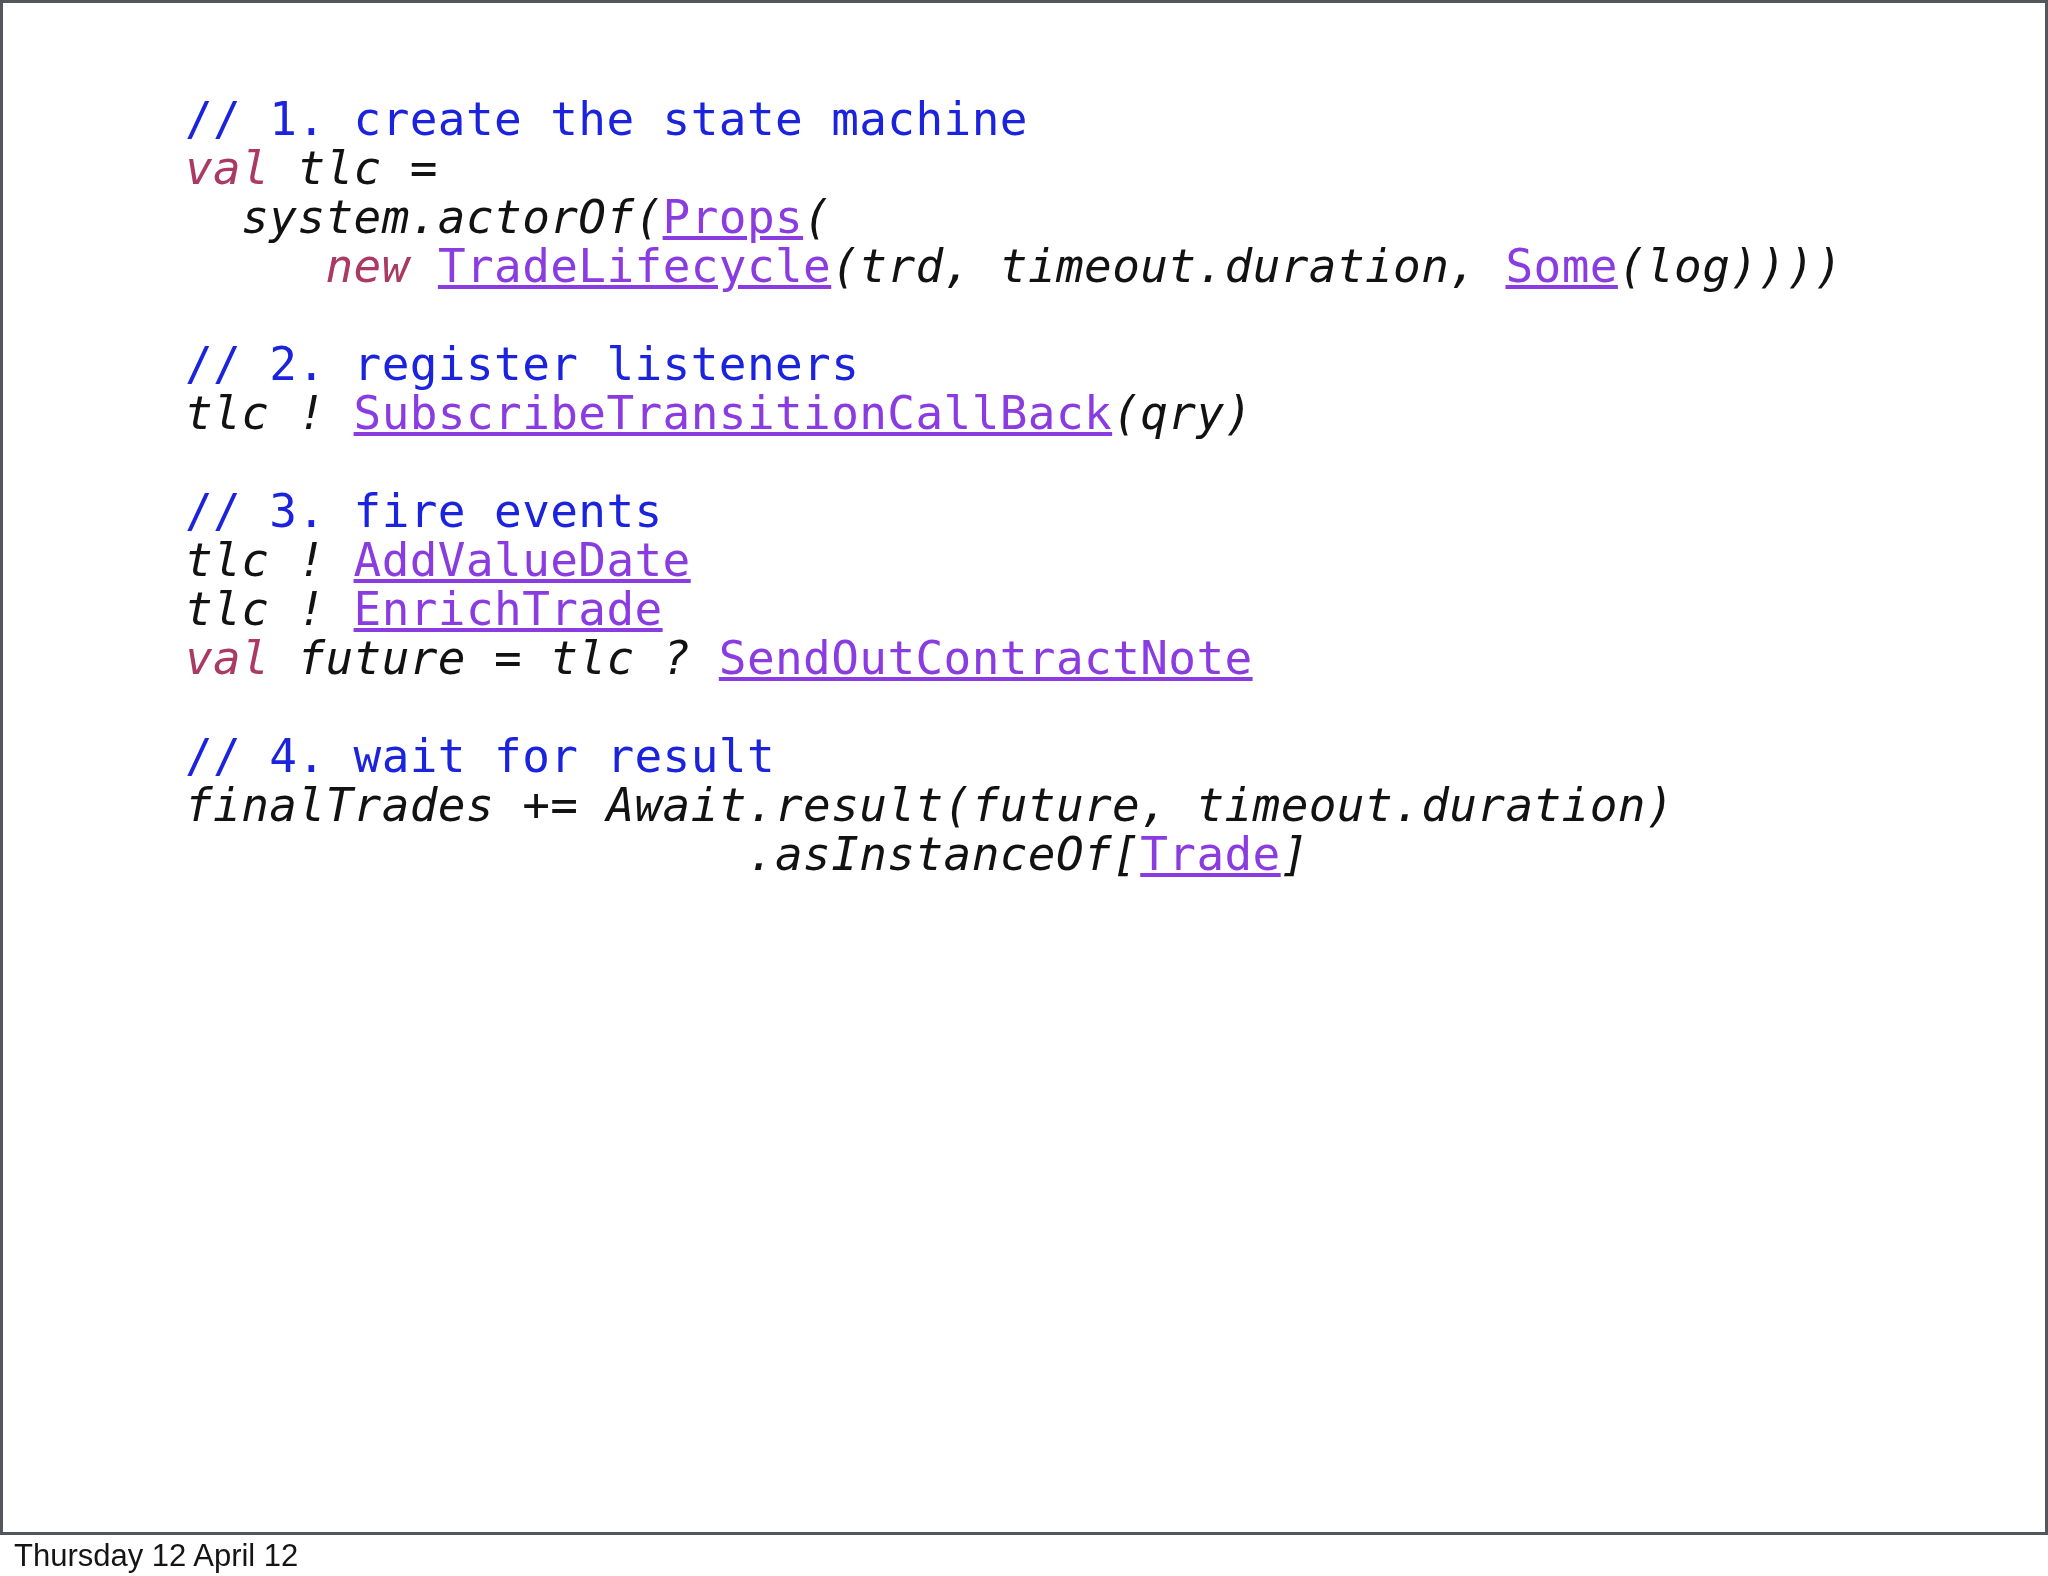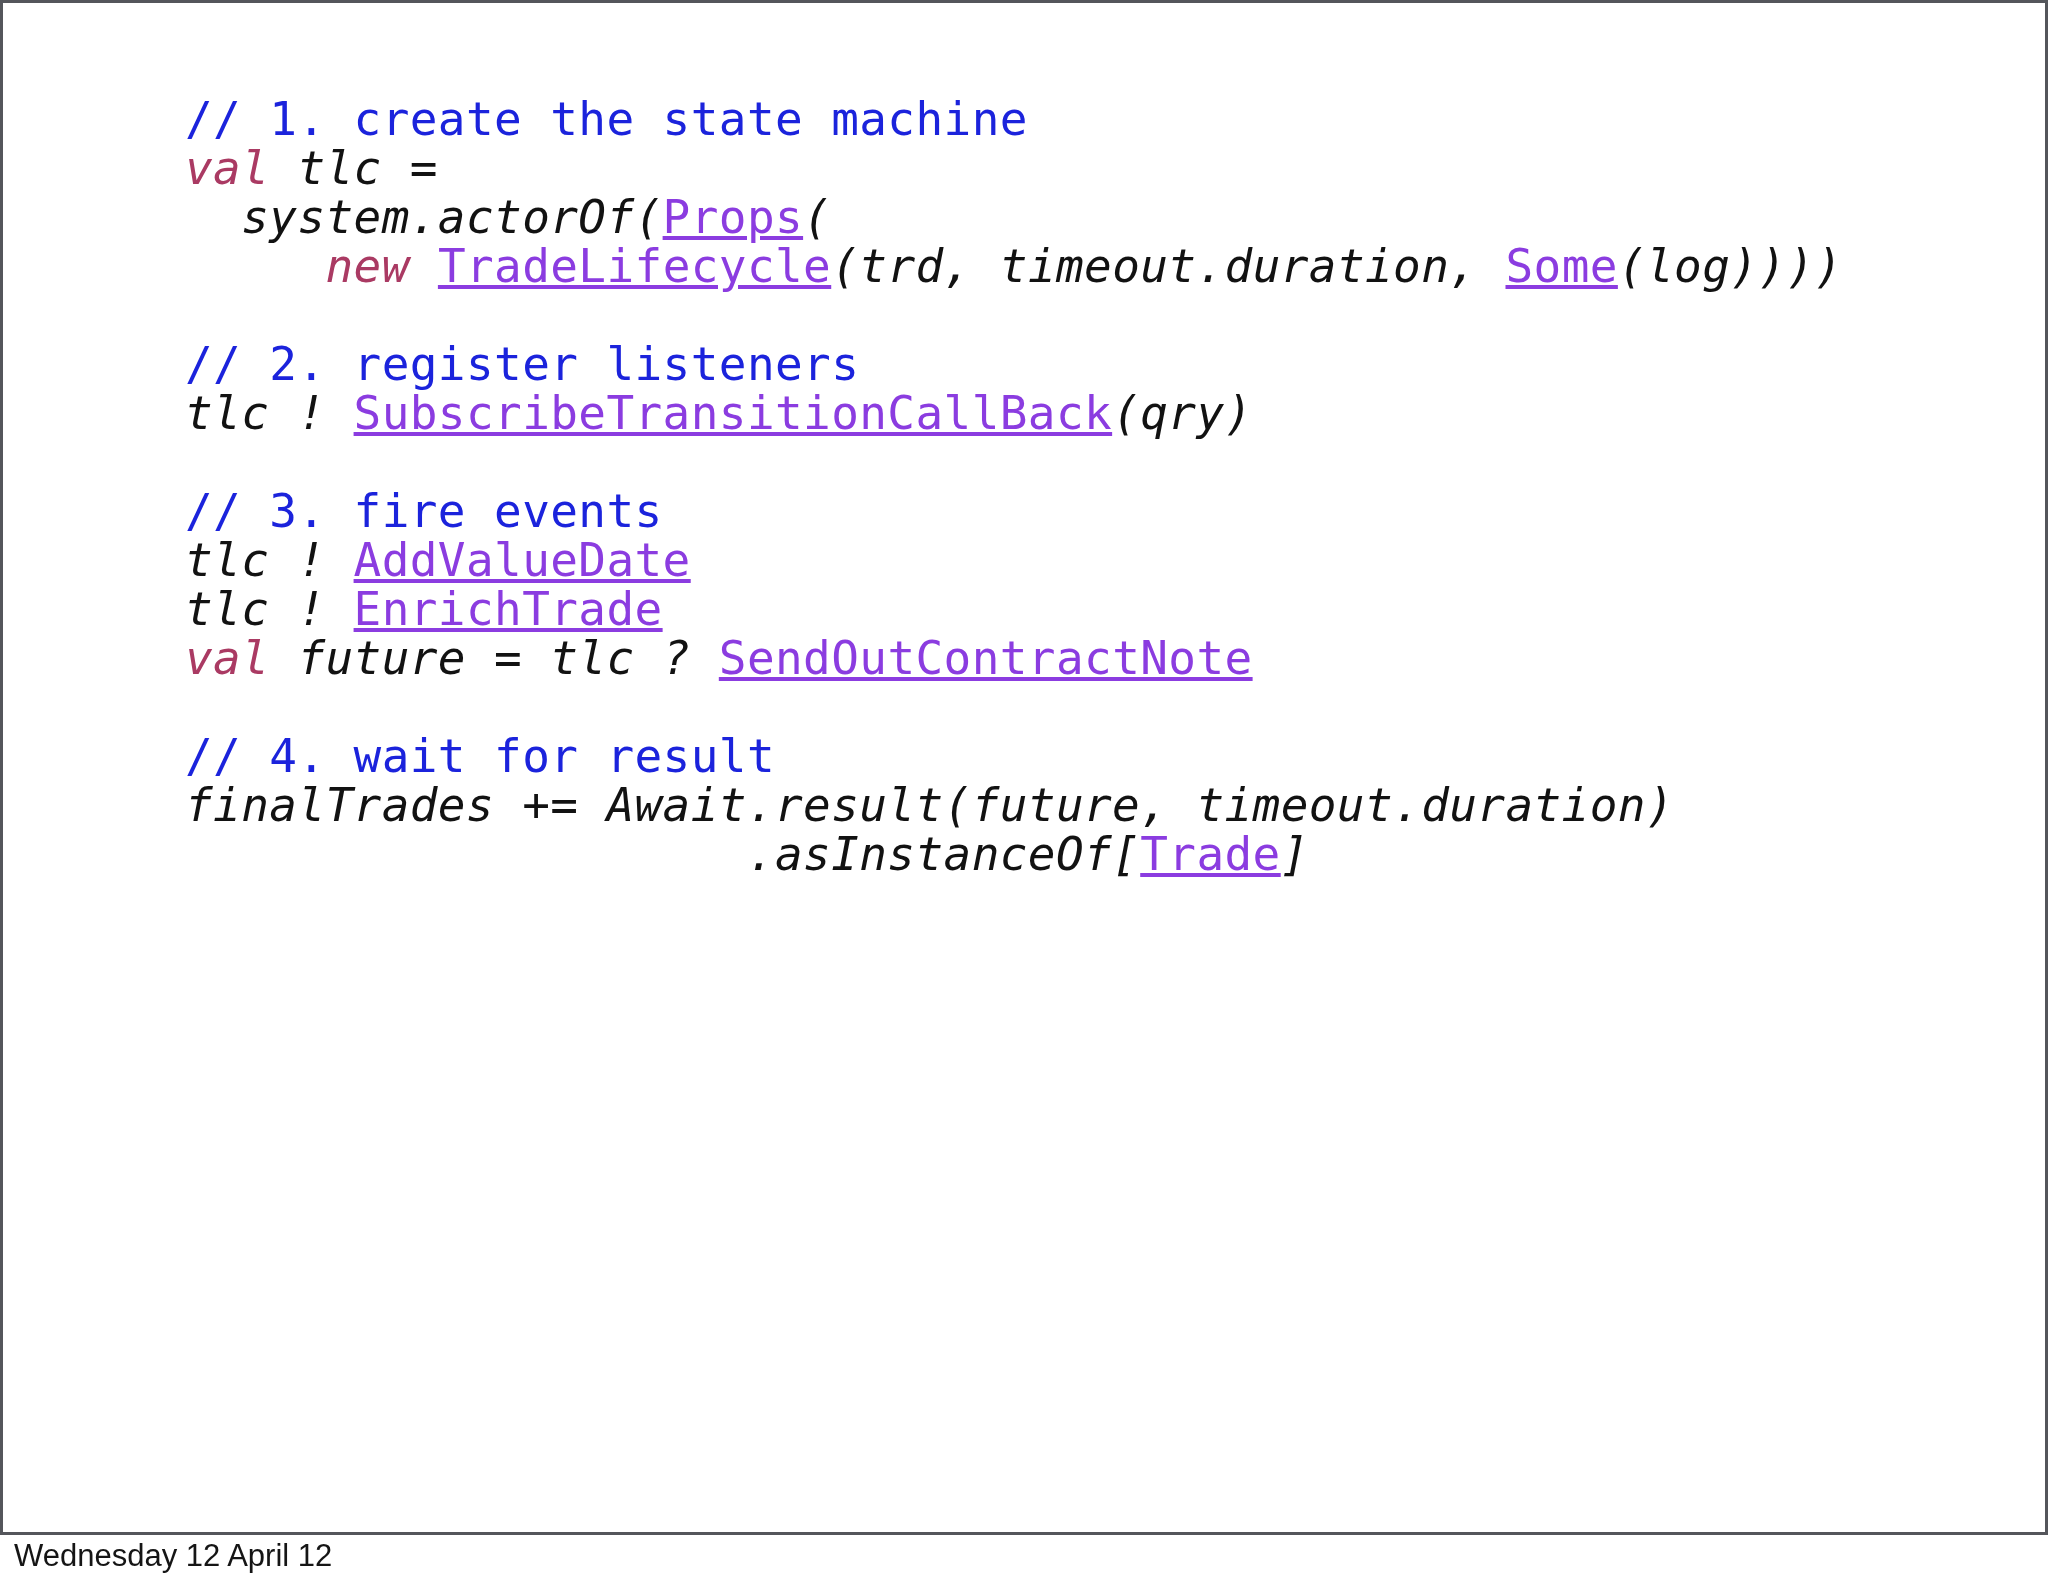--- a/index.html
+++ b/index.html
@@ -52,14 +52,14 @@
   }
 </style>
 </head>
 <body>
 
 <div class="slide">
   <pre class="code-block" id="code-block"><div class="code-line"><span class="tok-comment">// 1. create the state machine</span></div><div class="code-line"><span class="tok-keyword">val</span><span class="tok-plain"> tlc =</span></div><div class="code-line"><span class="tok-plain">  system.actorOf(</span><span class="tok-type">Props</span><span class="tok-plain">(</span></div><div class="code-line"><span class="tok-plain">     </span><span class="tok-keyword">new</span><span class="tok-plain"> </span><span class="tok-type">TradeLifecycle</span><span class="tok-plain">(trd, timeout.duration, </span><span class="tok-type">Some</span><span class="tok-plain">(log))))</span></div><div class="code-line">&nbsp;</div><div class="code-line"><span class="tok-comment">// 2. register listeners</span></div><div class="code-line"><span class="tok-plain">tlc ! </span><span class="tok-type">SubscribeTransitionCallBack</span><span class="tok-plain">(qry)</span></div><div class="code-line">&nbsp;</div><div class="code-line"><span class="tok-comment">// 3. fire events</span></div><div class="code-line"><span class="tok-plain">tlc ! </span><span class="tok-type">AddValueDate</span></div><div class="code-line"><span class="tok-plain">tlc ! </span><span class="tok-type">EnrichTrade</span></div><div class="code-line"><span class="tok-keyword">val</span><span class="tok-plain"> future = tlc ? </span><span class="tok-type">SendOutContractNote</span></div><div class="code-line">&nbsp;</div><div class="code-line"><span class="tok-comment">// 4. wait for result</span></div><div class="code-line"><span class="tok-plain">finalTrades += Await.result(future, timeout.duration)</span></div><div class="code-line"><span class="tok-plain">                    .asInstanceOf[</span><span class="tok-type">Trade</span><span class="tok-plain">]</span></div></pre>
 </div>
 
 <div class="date-footer">
-  <span>Wednesday 12 April 12</span>
+  <span>Thursday 12 April 12</span>
 </div>
 
 </body></html>

